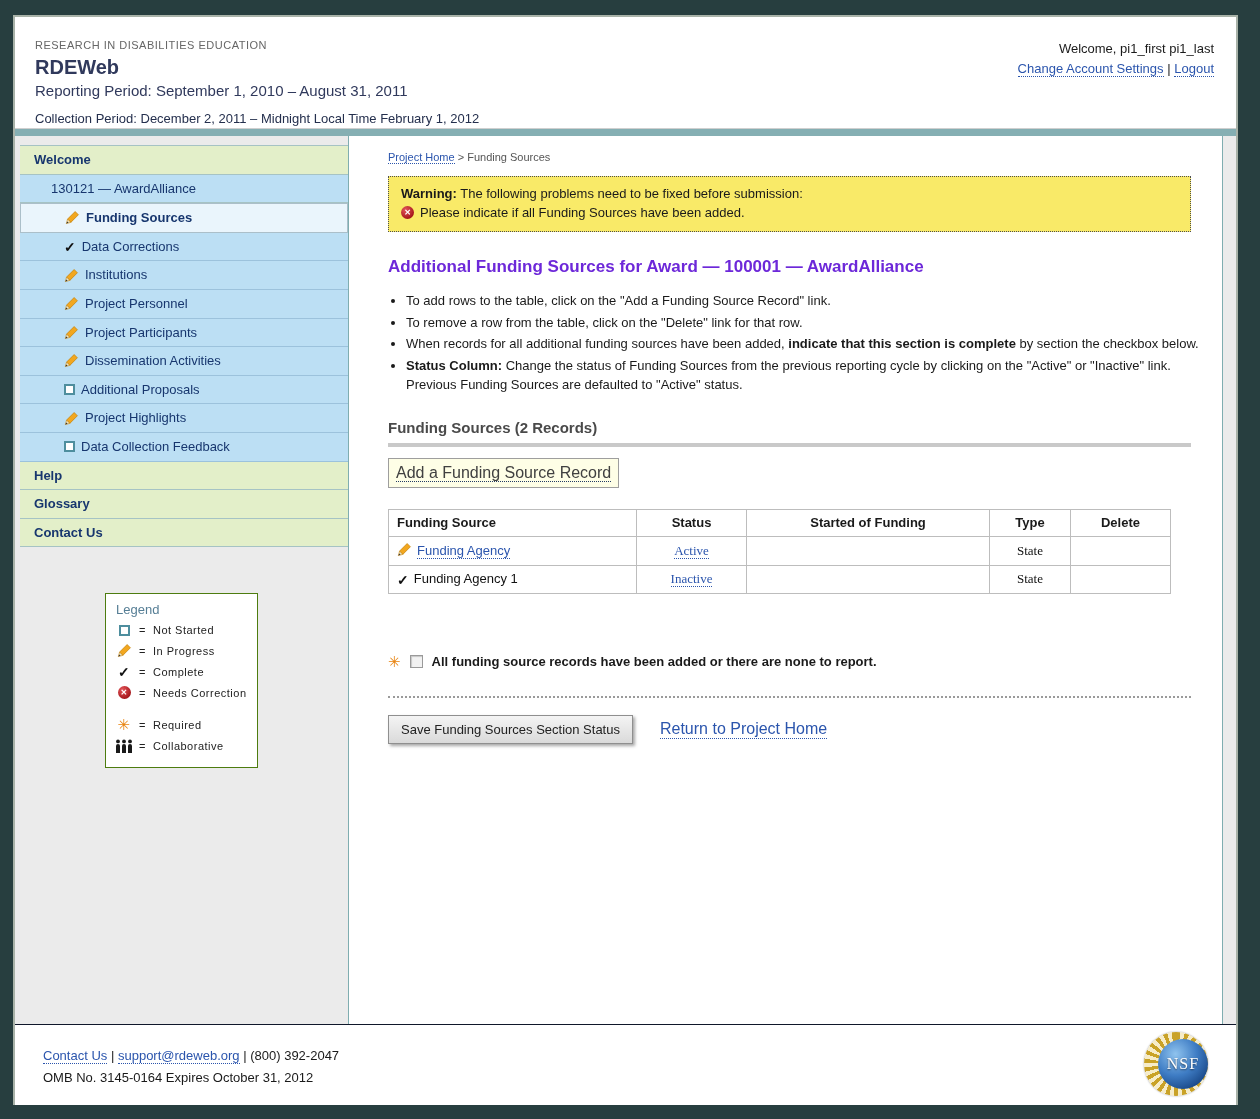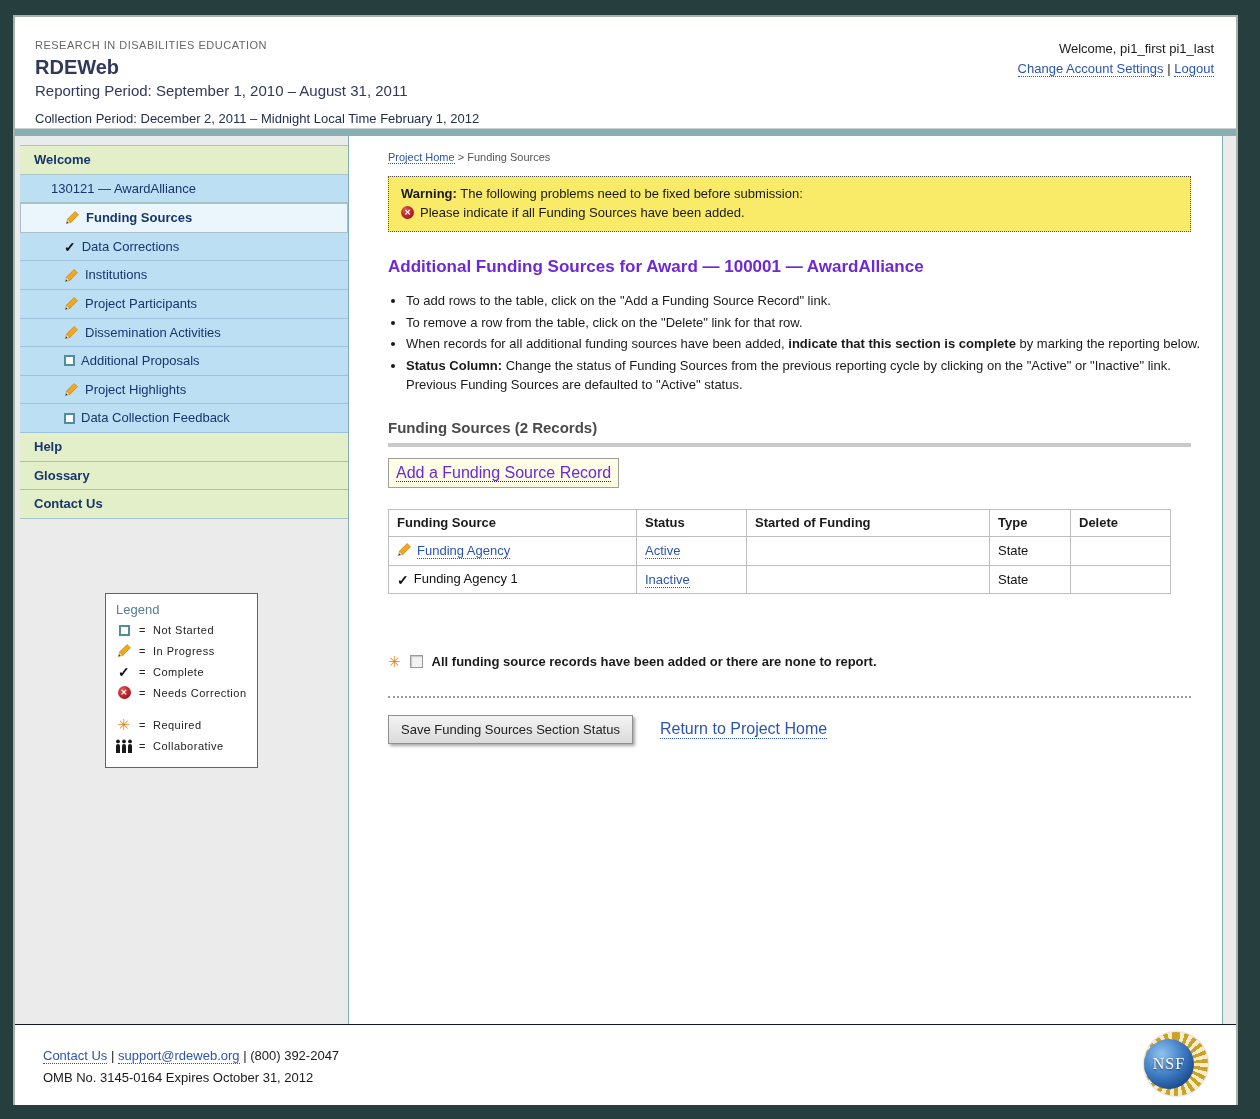--- a/index.html
+++ b/index.html
@@ -59,40 +59,40 @@
   
   .breadcrumb{font-size:11px;color:#555;}
   .warnbox{margin:13px 15px 0 0;background:var(--warning);border:1px dotted #4d4d4d;padding:9px 12px 11px;font-size:13px;color:#1a1a1a;}
   .warn-item{margin-top:4px;display:flex;align-items:center;gap:6px;}
   .page-heading{font-size:17px;color:#6d28d9;margin-top:25px;font-weight:bold;}
   .instructions{margin-top:14px;padding-left:18px;font-size:13px;color:#1a1a1a;line-height:1.5;}
   .instructions li{margin-bottom:2px;}
   .section-title{margin-top:24px;font-size:15px;font-weight:bold;color:#4a4a4a;}
   .section-rule{height:4px;background:#C9C9C9;margin:7px 15px 0 0;}
   .add-box{display:inline-block;margin-top:11px;background:#FEFEE6;border:1px solid #9E9E9E;padding:5px 7px;}
-  .add-box .lnk{color:#6d28d9;border-bottom-color:#223A66;}
+  .add-box .lnk{color:#404040;border-bottom-color:#223A66;}
   table.fund{border-collapse:collapse;margin-top:21px;width:782px;font-size:13px;color:#111;table-layout:fixed;}
   .fund th,.fund td{border:1px solid #BDBDBD;padding:5px 8px;height:27px;}
-  .fund th{font-weight:bold;text-align:left;color:#1a1a1a;}
+  .fund th{font-weight:bold;text-align:center;color:#1a1a1a;}
   .fund th.col-name{text-align:left;}
-  .fund td.c{}
+  .fund td.c{text-align:center;font-family:Liberation Serif, serif;}
   .fund .row-ic{display:inline-block;vertical-align:-2px;margin-right:5px;}
   .confirm-row{margin-top:60px;display:flex;align-items:center;gap:9px;font-size:13px;}
   .confirm-row label{font-weight:bold;color:#1a1a1a;}
   .cbx{width:13px;height:13px;background:#F2F2F2;border:1px solid #9a9a9a;box-shadow:inset 1px 1px 1px rgba(0,0,0,.18);display:inline-block;flex:none;cursor:pointer;}
   .dotted-rule{border:none;border-top:2px dotted #9a9a9a;margin:27px 15px 0 0;}
   .actions{margin-top:17px;display:flex;align-items:center;gap:27px;}
   .save-btn{font-size:13px;color:#222;background:linear-gradient(#F4F4F4,#DADADA);border:1px solid #8F8F8F;padding:6px 12px;box-shadow:2px 2px 3px rgba(0,0,0,.35);font-family:inherit;cursor:pointer;}
   
   .footer{height:81px;position:relative;border-top:1px solid #0f172a;padding:23px 0 0 28px;background:#fff;}
   .footer-line{font-size:13px;color:#1a1a1a;}
   .footer-line + .footer-line{margin-top:7px;}
   .nsf-badge{position:absolute;right:28px;top:7px;width:64px;height:64px;border-radius:50%;
     background:repeating-conic-gradient(#C9A227 0 8deg, #F6ECC8 8deg 16deg);
-    display:flex;align-items:center;justify-content:flex-start;box-shadow:0 0 2px rgba(0,0,0,.4);}
+    display:flex;align-items:center;justify-content:flex-end;box-shadow:0 0 2px rgba(0,0,0,.4);}
   .nsf-globe{width:50px;height:50px;border-radius:50%;
     background:radial-gradient(circle at 35% 30%, #8FC3EE 0%, #3E7CC4 45%, #14407E 85%);
     color:#fff;display:flex;align-items:center;justify-content:center;
     font-family:"Liberation Serif", serif;font-size:16px;letter-spacing:1px;
     text-shadow:0 1px 2px rgba(0,0,0,.6);}
 </style>
 </head>
 <body>
 
 <div class="page">
@@ -143,20 +143,28 @@
               <path fill="#333" d="M2.4 12.2 L1.4 14.5 L3.8 13.6 Z"></path>
             </svg>
             <span class="nav-label">Institutions</span>
           </div>
           <div class="nav-item nav-sub">
             <svg width="15" height="15" viewBox="0 0 16 16" style="flex:none">
               <path fill="#F2A71F" stroke="#C07C00" stroke-width="0.7" d="M10.8 1.6 L14.3 5.1 L6.2 13.2 L2.7 9.7 Z"></path>
               <path fill="#EFE3C0" stroke="#C07C00" stroke-width="0.6" d="M2.7 9.7 L6.2 13.2 L1.4 14.5 Z"></path>
               <path fill="#333" d="M2.4 12.2 L1.4 14.5 L3.8 13.6 Z"></path>
             </svg>
+            <span class="nav-label">Project Personnel</span>
+          </div>
+          <div class="nav-item nav-sub">
+            <svg width="15" height="15" viewBox="0 0 16 16" style="flex:none">
+              <path fill="#F2A71F" stroke="#C07C00" stroke-width="0.7" d="M10.8 1.6 L14.3 5.1 L6.2 13.2 L2.7 9.7 Z"></path>
+              <path fill="#EFE3C0" stroke="#C07C00" stroke-width="0.6" d="M2.7 9.7 L6.2 13.2 L1.4 14.5 Z"></path>
+              <path fill="#333" d="M2.4 12.2 L1.4 14.5 L3.8 13.6 Z"></path>
+            </svg>
             <span class="nav-label">Project Participants</span>
           </div>
           <div class="nav-item nav-sub">
             <svg width="15" height="15" viewBox="0 0 16 16" style="flex:none">
               <path fill="#F2A71F" stroke="#C07C00" stroke-width="0.7" d="M10.8 1.6 L14.3 5.1 L6.2 13.2 L2.7 9.7 Z"></path>
               <path fill="#EFE3C0" stroke="#C07C00" stroke-width="0.6" d="M2.7 9.7 L6.2 13.2 L1.4 14.5 Z"></path>
               <path fill="#333" d="M2.4 12.2 L1.4 14.5 L3.8 13.6 Z"></path>
             </svg>
             <span class="nav-label">Dissemination Activities</span>
           </div>
@@ -261,21 +269,21 @@
           <span class="ic-err">✕</span>
           <span>Please indicate if all Funding Sources have been added.</span>
         </div>
       </div>
 
       <div class="page-heading">Additional Funding Sources for Award — 100001 — AwardAlliance</div>
 
       <ul class="instructions" id="instruction-list">
           <li><span>To add rows to the table, click on the "Add a Funding Source Record" link.</span></li>
           <li><span>To remove a row from the table, click on the "Delete" link for that row.</span></li>
-          <li><span>When records for all additional funding sources have been added, </span><b>indicate that this section is complete</b><span> by marking the reporting below.</span></li>
+          <li><span>When records for all additional funding sources have been added, </span><b>indicate that this section is complete</b><span> by section the checkbox below.</span></li>
           <li><b>Status Column:</b><span> Change the status of Funding Sources from the previous reporting cycle by clicking on the "Active" or "Inactive" link. Previous Funding Sources are defaulted to "Active" status.</span></li>
         </ul>
 
       <div class="section-title">Funding Sources (2 Records)</div>
       <div class="section-rule"></div>
 
       <div class="add-box">
         <a class="lnk">Add a Funding Source Record</a>
       </div>
 

